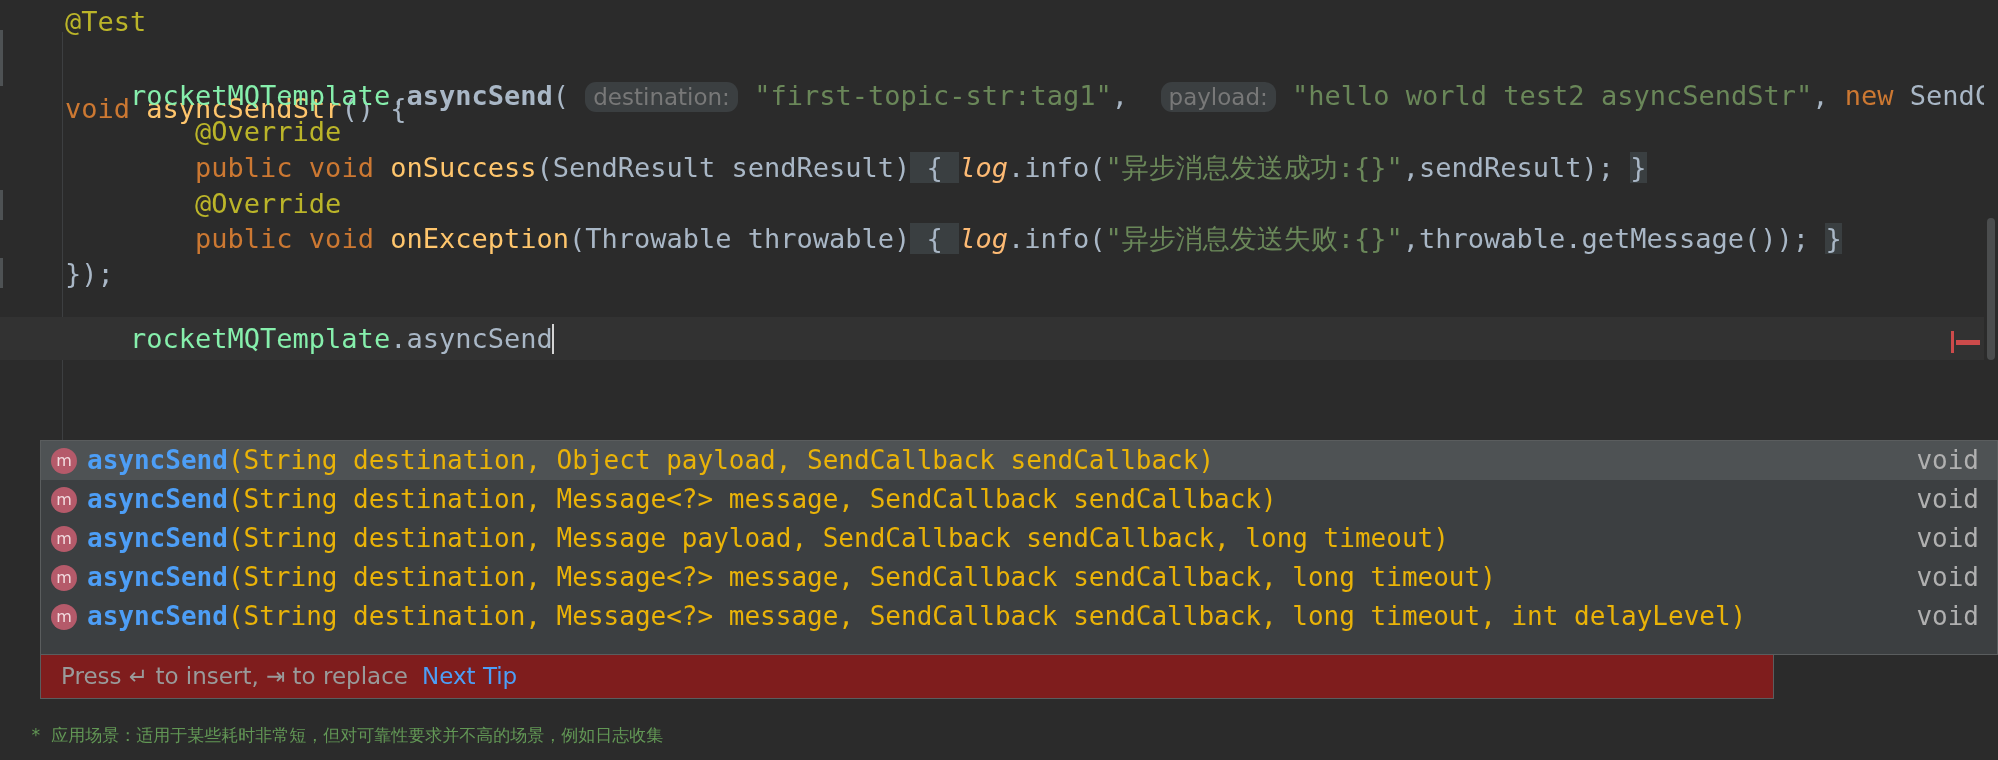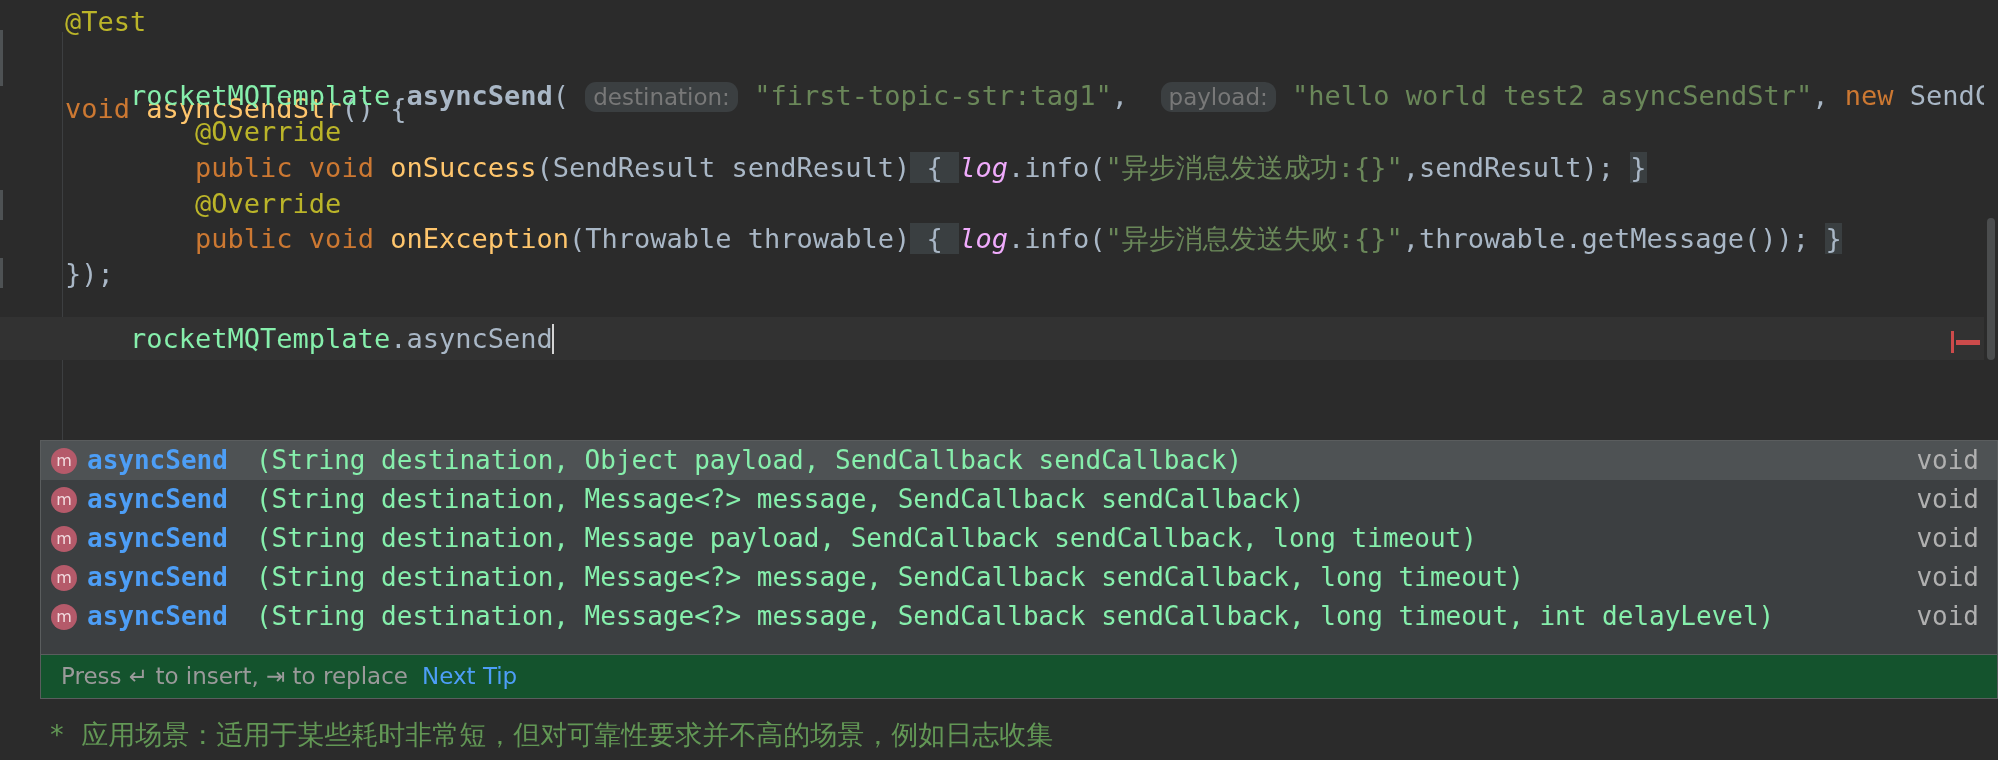--- a/index.html
+++ b/index.html
@@ -62,21 +62,21 @@
   .code-line .ind { color: transparent; }
 
   
   .c-ann   { color: #bbb529; }
   .c-kw    { color: #cc7832; }
   .c-meth  { color: #ffc66d; }
   .c-plain { color: #a9b7c6; }
   .c-field { color: #86efac; }
   .c-str   { color: #6a8759; }
   .c-cls   { color: #a9b7c6; }
-  .c-log { color: #f0abfc; font-style: italic; }
+  .c-log { color: #fdba74; font-style: italic; }
 
   .hint-chip {
     background: #3b3f41;
     color: #787878;
     border-radius: 11px;
     padding: 2px 8px;
     font-size: 23px;
     font-family: "DejaVu Sans", sans-serif;
   }
   .brace-hl {
@@ -165,53 +165,53 @@
     background: #b55a6a;
     color: #f3dde1;
     font-size: 16px;
     line-height: 26px;
     text-align: center;
     vertical-align: 3px;
     margin: 0 10px 0 10px;
     font-family: "DejaVu Sans", sans-serif;
   }
   .m-name { color: #4d9ef6; font-weight: bold; }
-  .m-sig  { color: #86efac; margin-left: 28px; }
+  .m-sig  { color: #eab308; }
   .m-ret {
     position: absolute;
     right: 18px;
     top: 0;
     color: #b0b0b0;
   }
 
   
   .hintbar {
     position: absolute;
     left: 40px;
     top: 655px;
-    width: 1958px;
+    width: 1734px;
     height: 44px;
-    background: #14532d;
+    background: #7f1d1d;
     border: 1px solid #5a5d5e;
     border-top: none;
     line-height: 42px;
     font-family: "DejaVu Sans", sans-serif;
     font-size: 23px;
     color: #9a9a9a;
     padding-left: 20px;
   }
   .hintbar .tip-link { color: #4d9ef6; margin-left: 14px; cursor: pointer; }
 
   
   .bottom-comment {
     position: absolute;
     left: 0; top: 710px;
     width: 1998px; height: 50px;
     line-height: 50px;
-    font-size: 27px;
+    font-size: 17px;
     color: #629755;
     white-space: pre;
     font-family: "DejaVu Sans Mono", "DejaVu Sans", monospace;
   }
 </style>
 </head>
 <body>
 
 <div id="root">
 

